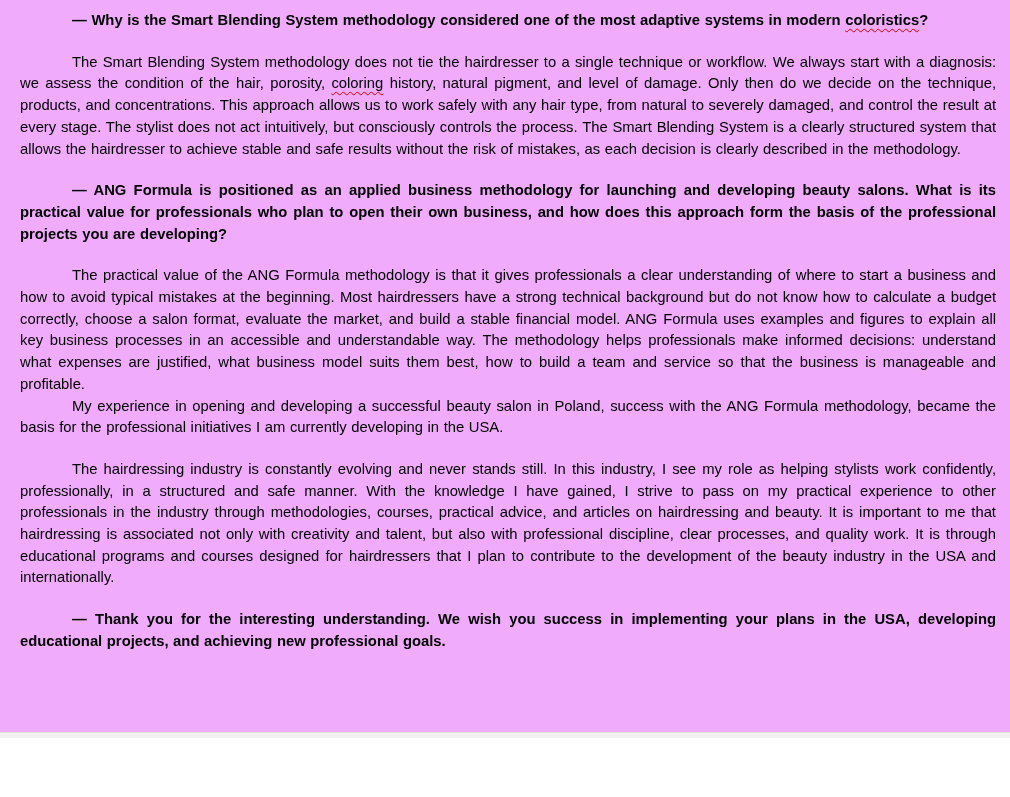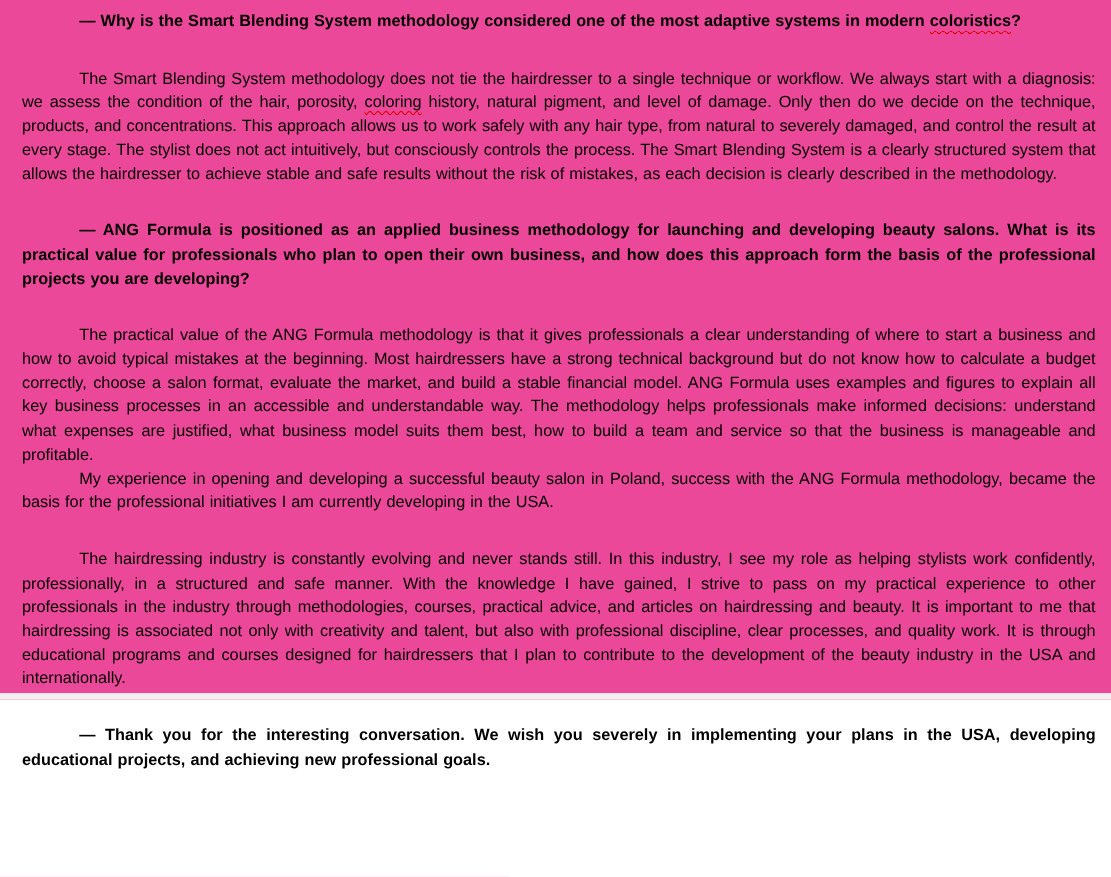--- a/index.html
+++ b/index.html
@@ -6,36 +6,36 @@
   html, body {
     width: 1010px;
     height: 797px;
     background: #ffffff;
     overflow: hidden;
     font-family: "Liberation Sans", sans-serif;
   }
   .page {
     position: relative;
     width: 1010px;
-    height: 636px;
-    background: #ec4899;
+    height: 738px;
+    background: #f0abfc;
   }
   .content {
     padding: 10px 14px 0 20px;
   }
   .para {
     font-size: 14.8px;
     line-height: 21.7px;
     color: #000000;
     text-align: justify;
     text-indent: 52px;
     word-spacing: 0.5px;
   }
   .para.question { font-weight: 700; }
-  .para.gap-before { margin-top: 30px; }
+  .para.gap-before { margin-top: 20px; }
   .spell-error {
     text-decoration-line: underline;
     text-decoration-style: wavy;
     text-decoration-color: #e00000;
     text-decoration-thickness: 1px;
     text-underline-offset: 3px;
     text-decoration-skip-ink: none;
   }
   .bottom-bar {
     position: absolute;
@@ -51,16 +51,16 @@
 <body>
 
 <div class="page">
   <div class="content">
       <div class="para question"><span>— Why is the Smart Blending System methodology considered one of the most adaptive systems in modern </span><span class="spell-error">coloristics</span><span>?</span></div>
       <div class="para answer gap-before"><span>The Smart Blending System methodology does not tie the hairdresser to a single technique or workflow. We always start with a diagnosis: we assess the condition of the hair, porosity, </span><span class="spell-error">coloring</span><span> history, natural pigment, and level of damage. Only then do we decide on the technique, products, and concentrations. This approach allows us to work safely with any hair type, from natural to severely damaged, and control the result at every stage. The stylist does not act intuitively, but consciously controls the process. The Smart Blending System is a clearly structured system that allows the hairdresser to achieve stable and safe results without the risk of mistakes, as each decision is clearly described in the methodology.</span></div>
       <div class="para question gap-before"><span>— ANG Formula is positioned as an applied business methodology for launching and developing beauty salons. What is its practical value for professionals who plan to open their own business, and how does this approach form the basis of the professional projects you are developing?</span></div>
       <div class="para answer gap-before"><span>The practical value of the ANG Formula methodology is that it gives professionals a clear understanding of where to start a business and how to avoid typical mistakes at the beginning. Most hairdressers have a strong technical background but do not know how to calculate a budget correctly, choose a salon format, evaluate the market, and build a stable financial model. ANG Formula uses examples and figures to explain all key business processes in an accessible and understandable way. The methodology helps professionals make informed decisions: understand what expenses are justified, what business model suits them best, how to build a team and service so that the business is manageable and profitable.</span></div>
       <div class="para answer"><span>My experience in opening and developing a successful beauty salon in Poland, success with the ANG Formula methodology, became the basis for the professional initiatives I am currently developing in the USA.</span></div>
       <div class="para answer gap-before"><span>The hairdressing industry is constantly evolving and never stands still. In this industry, I see my role as helping stylists work confidently, professionally, in a structured and safe manner. With the knowledge I have gained, I strive to pass on my practical experience to other professionals in the industry through methodologies, courses, practical advice, and articles on hairdressing and beauty. It is important to me that hairdressing is associated not only with creativity and talent, but also with professional discipline, clear processes, and quality work. It is through educational programs and courses designed for hairdressers that I plan to contribute to the development of the beauty industry in the USA and internationally.</span></div>
-      <div class="para question gap-before"><span>— Thank you for the interesting conversation. We wish you severely in implementing your plans in the USA, developing educational projects, and achieving new professional goals.</span></div>
+      <div class="para question gap-before"><span>— Thank you for the interesting understanding. We wish you success in implementing your plans in the USA, developing educational projects, and achieving new professional goals.</span></div>
     </div>
   <div class="bottom-bar"></div>
 </div>
 
 </body></html>

